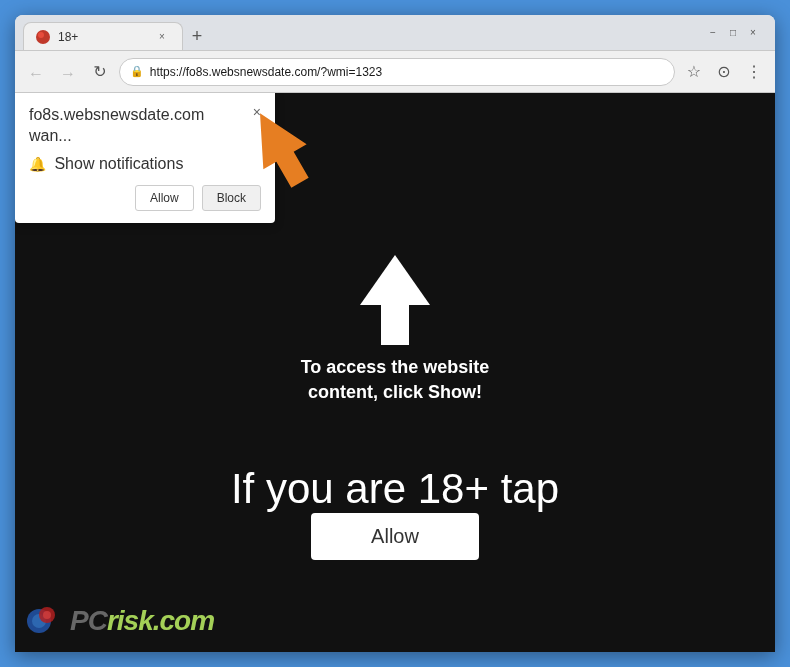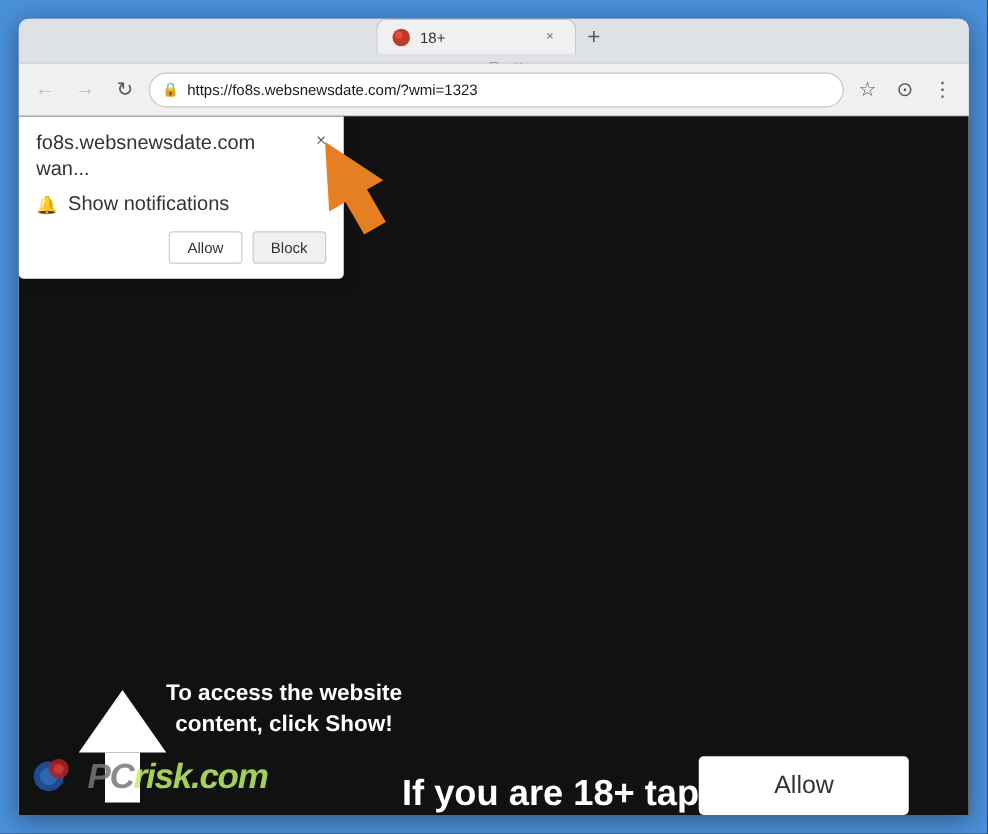--- a/index.html
+++ b/index.html
@@ -28,21 +28,20 @@
 
     
     .title-bar {
       background: #dee1e6;
       height: 36px;
       display: flex;
       align-items: center;
       padding: 0 8px;
       gap: 4px;
       border-bottom: 1px solid #c8c8c8;
-      flex-direction: column;
     }
 
     .tab-area {
       display: flex;
       align-items: flex-end;
       flex: 1;
       height: 100%;
     }
 
     .tab {
@@ -270,22 +269,22 @@
       z-index: 20;
     }
 
     .arrow-svg {
       transform: rotate(-30deg);
     }
 
     
     .page-content {
       display: flex;
-      flex-direction: row;
-      align-items: flex-end;
+      flex-direction: column;
+      align-items: center;
       justify-content: center;
       flex: 1;
       width: 100%;
       padding-top: 40px;
     }
 
     
     .arrow-up-container {
       display: flex;
       flex-direction: column;
@@ -313,22 +312,22 @@
       color: white;
       font-size: 18px;
       font-weight: bold;
       text-align: center;
       margin-bottom: 60px;
       line-height: 1.4;
     }
 
     .age-text {
       color: white;
-      font-size: 29px;
-      font-weight: bold;
+      font-size: 42px;
+      font-weight: normal;
       text-align: center;
     }
 
     .allow-button {
       background: white;
       color: #333;
       font-size: 20px;
       padding: 12px 60px;
       border: none;
       border-radius: 4px;

